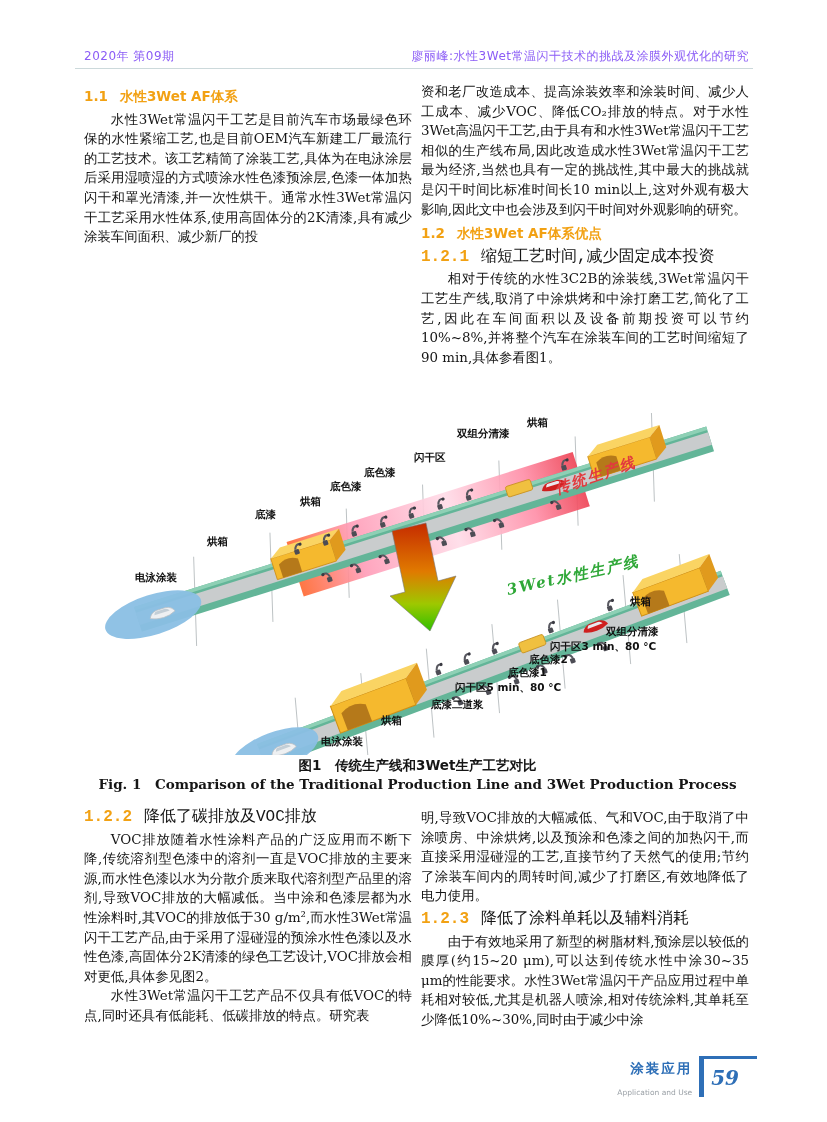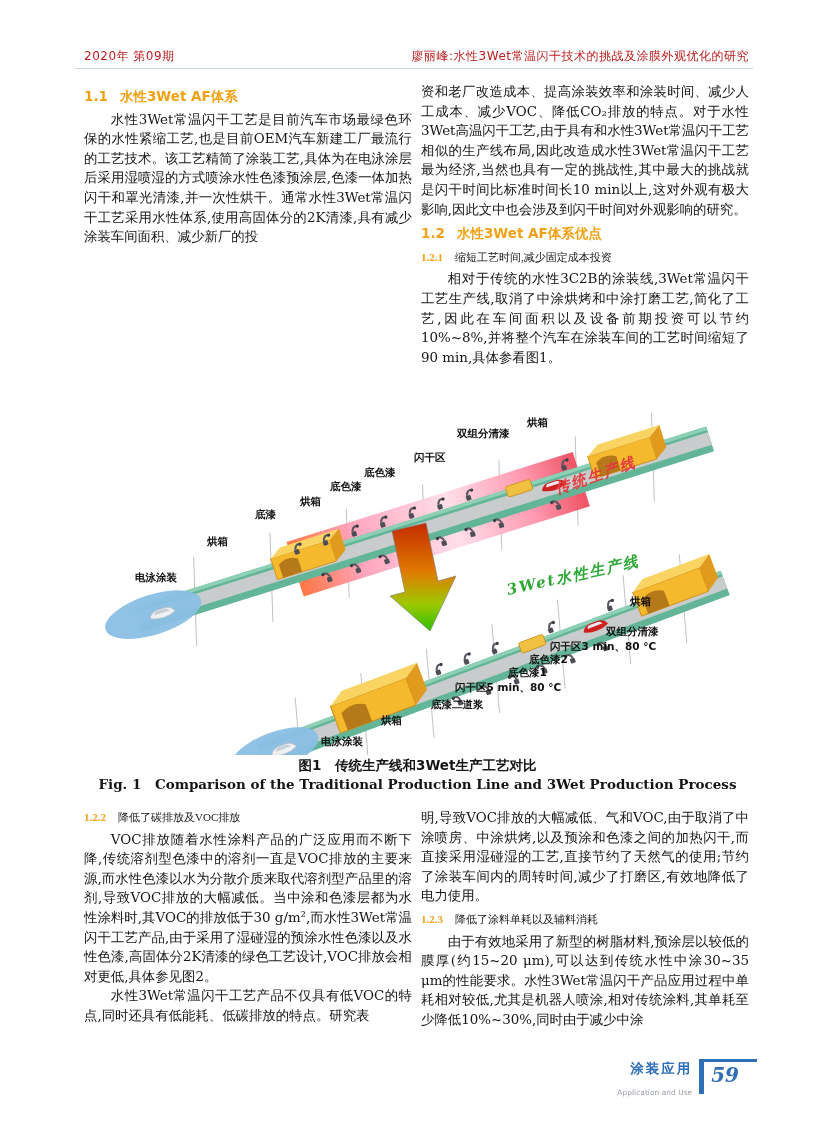--- a/index.html
+++ b/index.html
@@ -1,55 +1,55 @@
 <!DOCTYPE html>
 <html><head>
 <meta charset="utf-8">
 <style>
   html,body{margin:0;padding:0;}
   body{width:827px;height:1122px;background:#ffffff;position:relative;
        font-family:"DejaVu Serif","Liberation Serif",serif;color:#151515;}
   .abs{position:absolute;}
   
-  .hdr{font-family:"DejaVu Sans","Liberation Sans",sans-serif;font-size:12px;color:#b91c1c;letter-spacing:.5px;}
+  .hdr{font-family:"DejaVu Sans","Liberation Sans",sans-serif;font-size:12px;color:#8b5cf6;letter-spacing:.5px;}
   #hdr-left{left:84px;top:48px;}
   #hdr-right{right:78px;top:48px;}
   #hdr-rule{left:75px;right:74px;top:68px;border-top:1px solid #ccd9db;height:0;}
   
   .col{width:328px;font-size:13.4px;line-height:19.6px;text-align:justify;}
   #col-tl{left:84px;top:82px;} #col-tr{left:421px;top:82px;}
   #col-bl{left:84px;top:808px;} #col-br{left:421px;top:808px;}
   .col p{margin:0;text-indent:2em;}
   .col p.cont{text-indent:0;}
   .h1{font-family:"DejaVu Sans","Liberation Sans",sans-serif;font-weight:bold;color:#f2a113;
       font-size:15.5px;margin:7px 0 5px;text-indent:0;}
   .h1 .num{margin-right:16px;}
   .h2{font-family:"DejaVu Sans","Liberation Sans",sans-serif;font-weight:bold;color:#f2a113;
       font-size:13.5px;margin:5px 0 3px;text-indent:0;}
   .h2 .num{margin-right:12px;}
-  .h3{font-family:Liberation Serif, serif;font-size:11px;margin:4px 0 2px;text-indent:0;}
+  .h3{font-family:Liberation Mono, monospace;font-size:16px;margin:4px 0 2px;text-indent:0;}
   .h3 .num{color:#f2a113;font-weight:bold;margin-right:12px;}
   .h3 .ttl{color:#141414;font-weight:500;}
   
   #figure-svg{left:74px;top:413px;}
   .station-label{font-family:"DejaVu Sans","Liberation Sans",sans-serif;font-size:10.5px;font-weight:600;fill:#101010;}
   .line-name{font-family:"DejaVu Serif","Liberation Serif",serif;font-style:italic;font-weight:bold;
              font-size:15px;letter-spacing:2px;}
   .line-name.red{fill:#e23a3e;} .line-name.green{fill:#2fa838;}
   
   .cap{left:4px;width:827px;text-align:center;font-weight:bold;}
   #cap-zh{top:757px;font-size:13.5px;font-family:"DejaVu Sans","Liberation Sans",sans-serif;}
   #cap-en{top:776px;font-size:13.5px;font-family:"DejaVu Serif","Liberation Serif",serif;}
   
   #footer{top:1056px;right:70px;display:flex;align-items:center;}
   .footer-col{text-align:right;margin-right:7px;margin-top:4px;}
   .footer-zh{color:#2e6fb7;font-family:"DejaVu Sans","Liberation Sans",sans-serif;font-weight:600;
              font-size:13.5px;letter-spacing:2px;}
   .footer-en{color:#9aa0a6;font-family:"DejaVu Sans","Liberation Sans",sans-serif;font-size:7.5px;margin-top:10px;}
-  .footer-pn{border-top:3px solid #2e6fb7;border-left:5px solid #2e6fb7;padding:1px 18px 7px 7px;}
+  .footer-pn{border-top:3px solid #2e6fb7;border-left:5px solid #2e6fb7;padding:7px 18px 7px 7px;}
   .footer-pn span{color:#2e6fb7;font-family:"DejaVu Serif","Liberation Serif",serif;
                   font-style:italic;font-weight:bold;font-size:20px;}
 </style>
 </head>
 <body>
 
 <div class="abs hdr" id="hdr-left">2020年 第09期</div>
 <div class="abs hdr" id="hdr-right">廖丽峰:水性3Wet常温闪干技术的挑战及涂膜外观优化的研究</div>
 <div class="abs" id="hdr-rule"></div>
 

